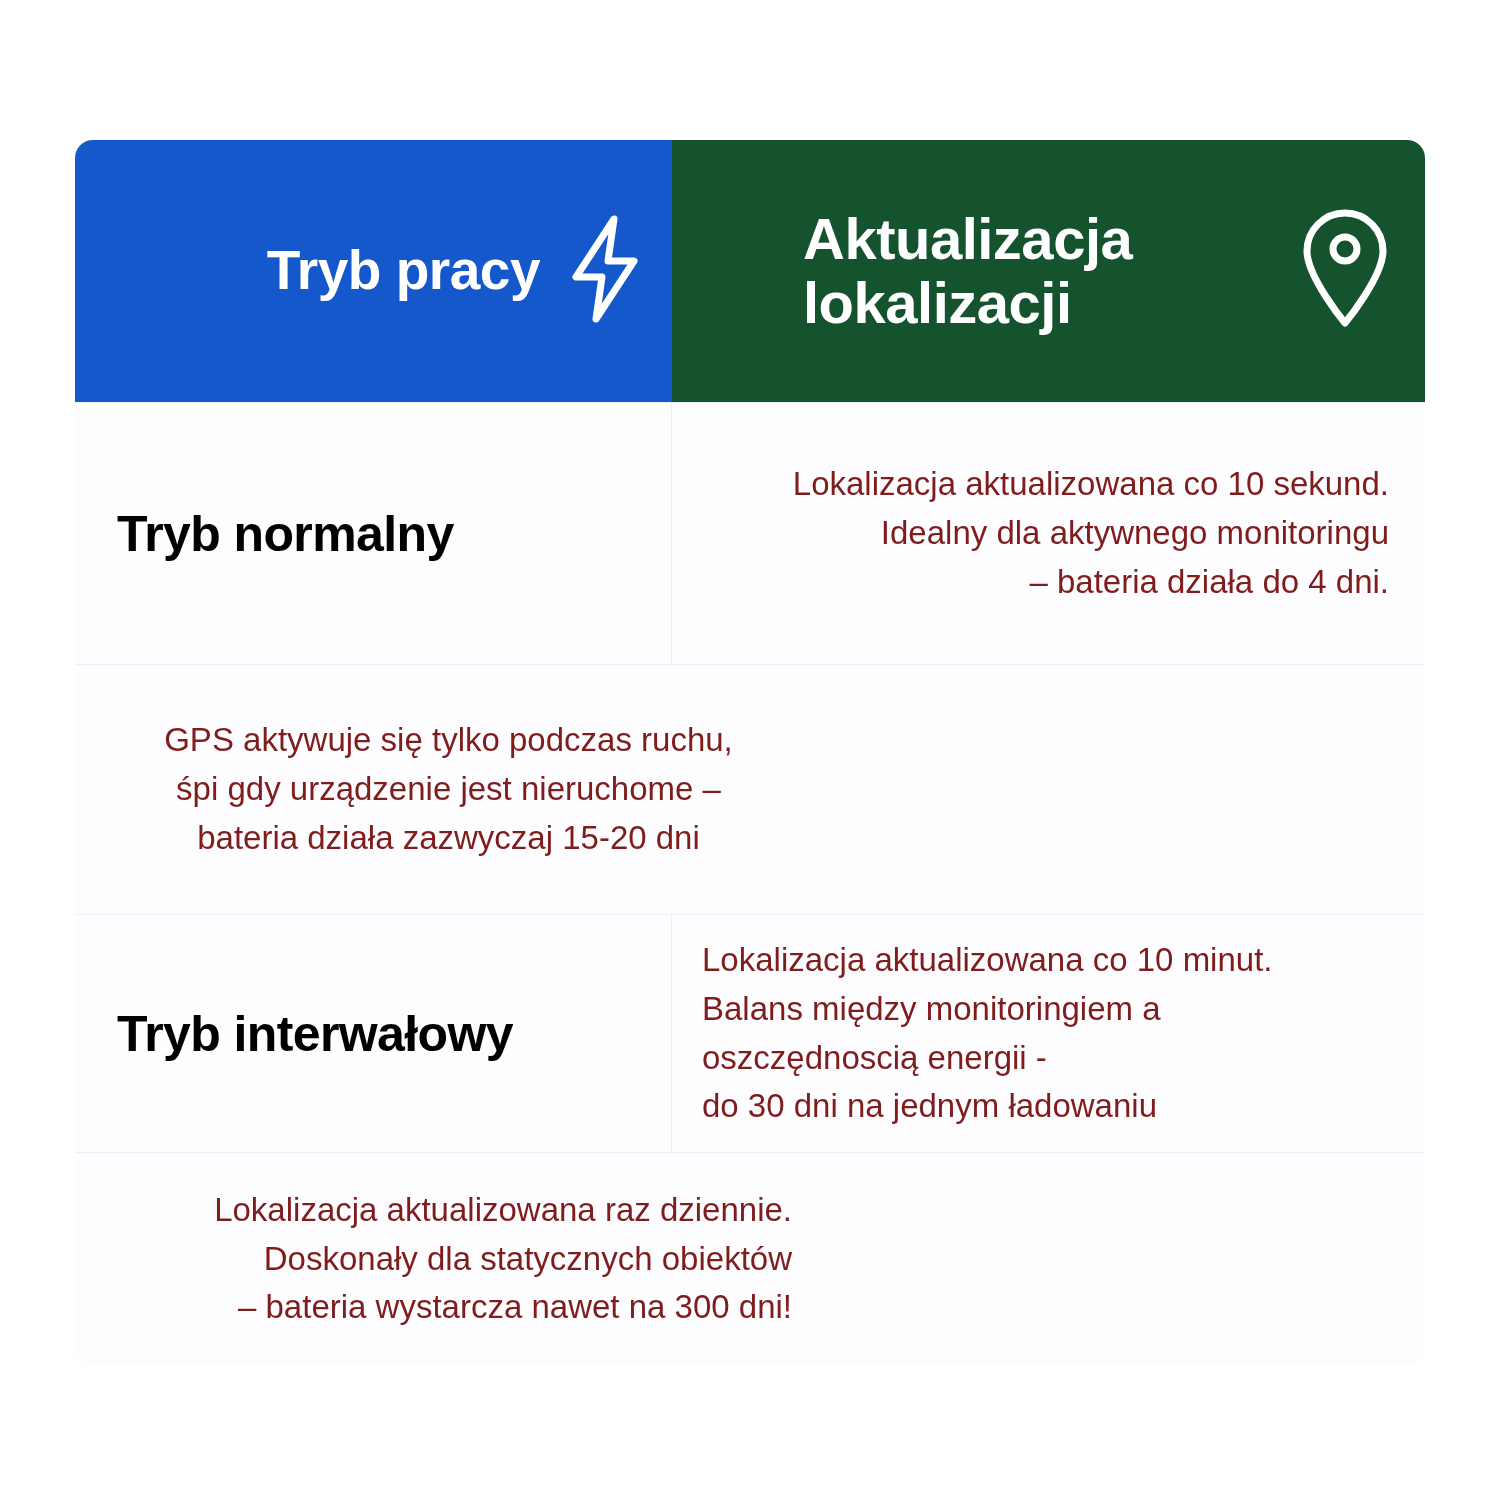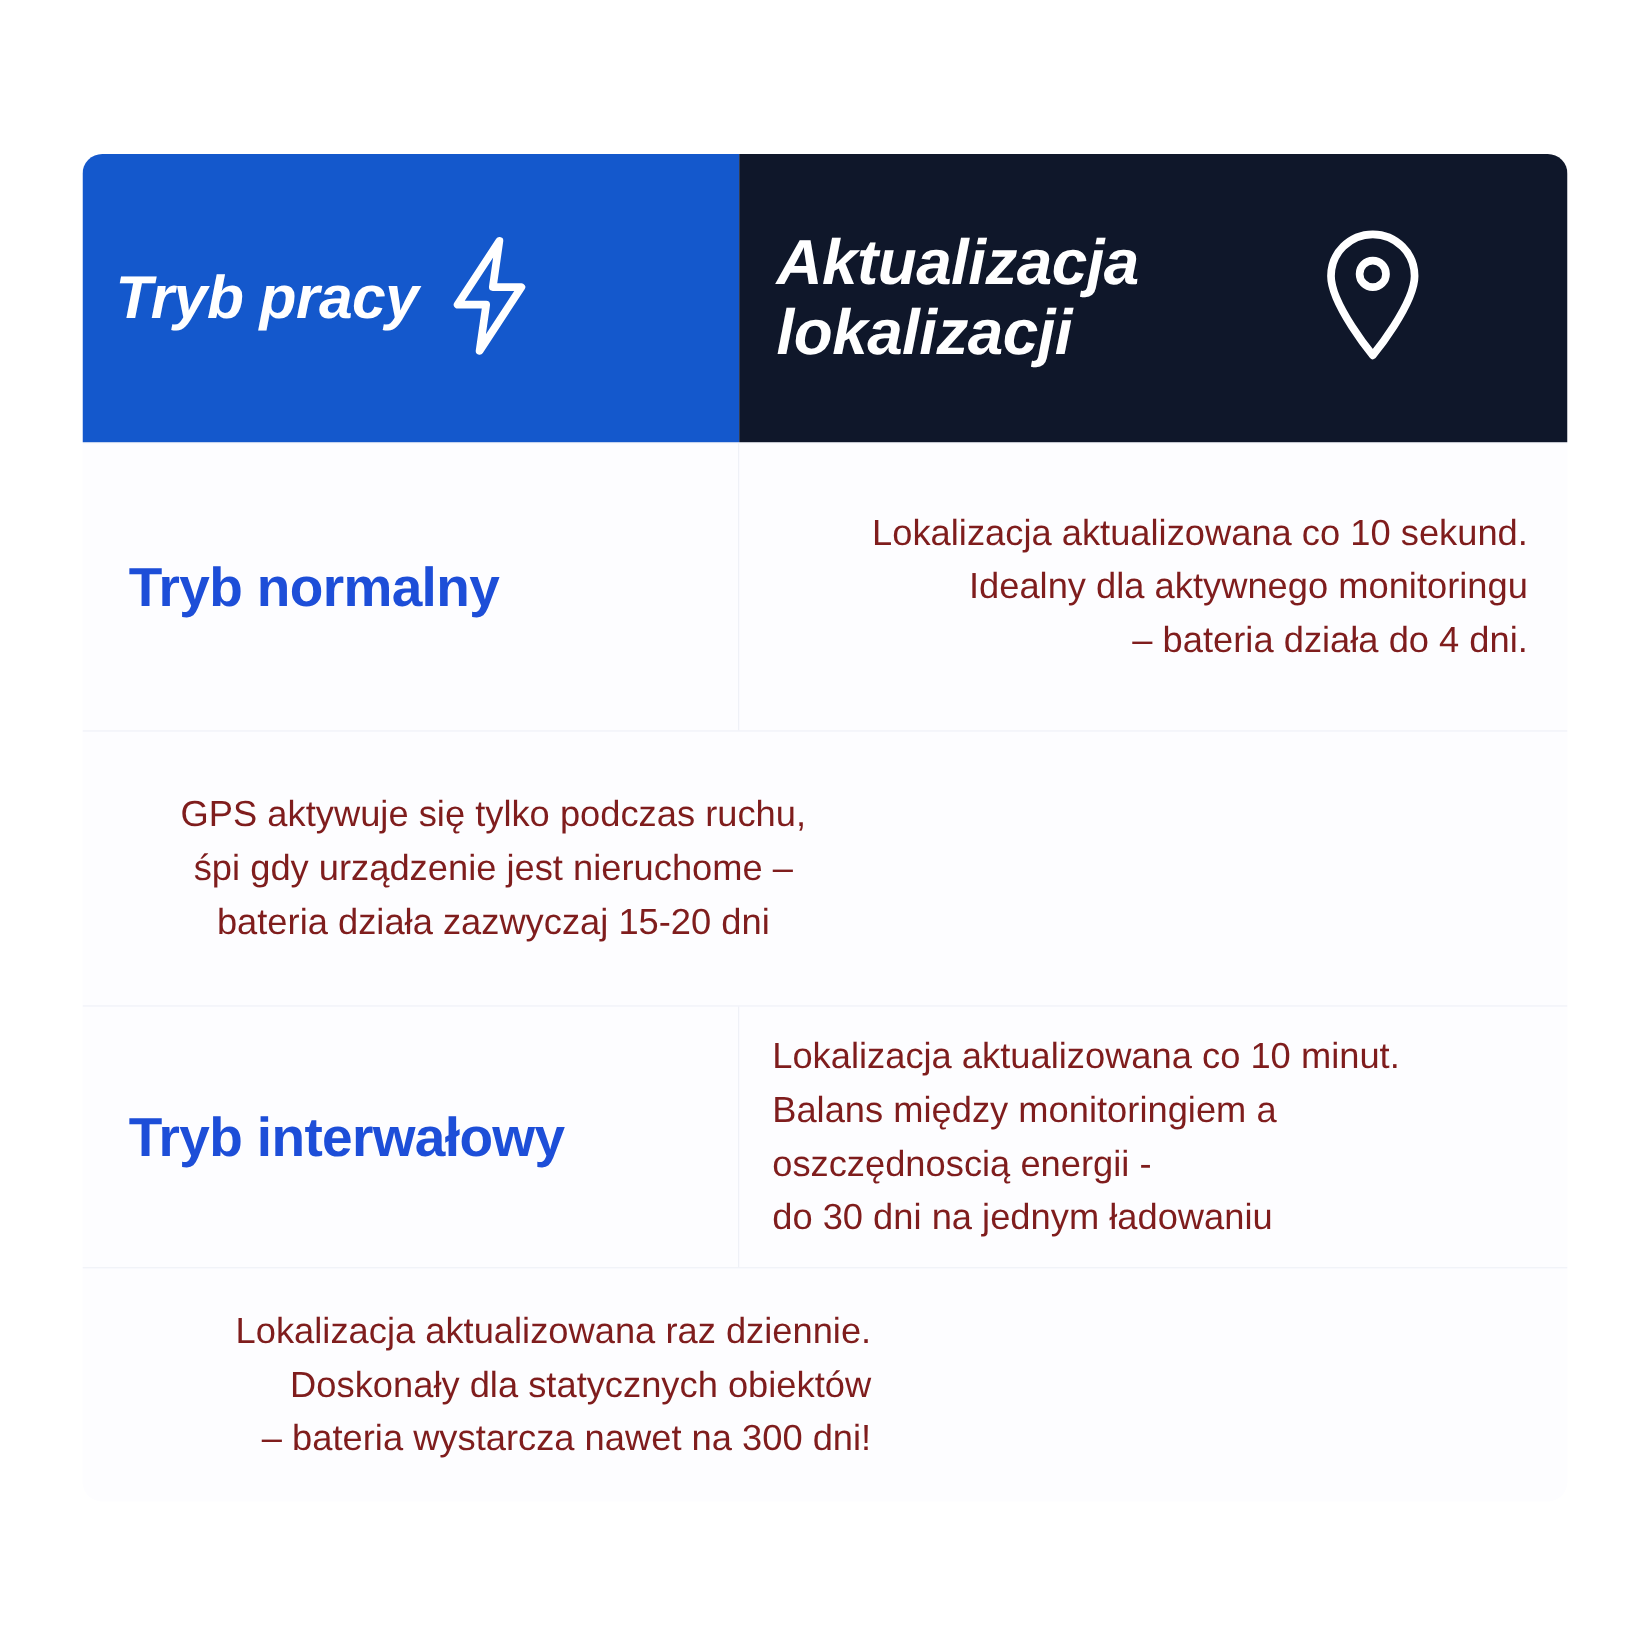--- a/index.html
+++ b/index.html
@@ -33,36 +33,35 @@
 
   
   .thead {
     display: flex;
     height: 262px;
   }
 
   .th {
     display: flex;
     align-items: center;
-    justify-content: flex-start;
+    justify-content: flex-end;
     box-sizing: border-box;
     position: relative;
-    font-style: italic;
   }
 
   .th-left {
     width: 597px;
     background: #1458cc;
     padding: 0 30px;
     gap: 28px;
   }
 
   .th-right {
     width: 753px;
-    background: #0f172a;
+    background: #14532d;
     padding: 0 34px;
     gap: 26px;
   }
 
   .th-title {
     color: #ffffff;
     font-weight: bold;
     letter-spacing: -0.5px;
   }
 
@@ -103,21 +102,21 @@
 
   .cell-desc {
     width: 753px;
     padding: 0 36px 0 30px;
     justify-content: flex-end;
   }
 
   .mode-name {
     font-size: 50px;
     font-weight: bold;
-    color: #1d4ed8;
+    color: #000000;
     line-height: 1.12;
     letter-spacing: -0.6px;
   }
 
   .desc-text {
     font-size: 33px;
     color: #7f1d1d;
     line-height: 1.48;
     text-align: right;
     width: 100%;

